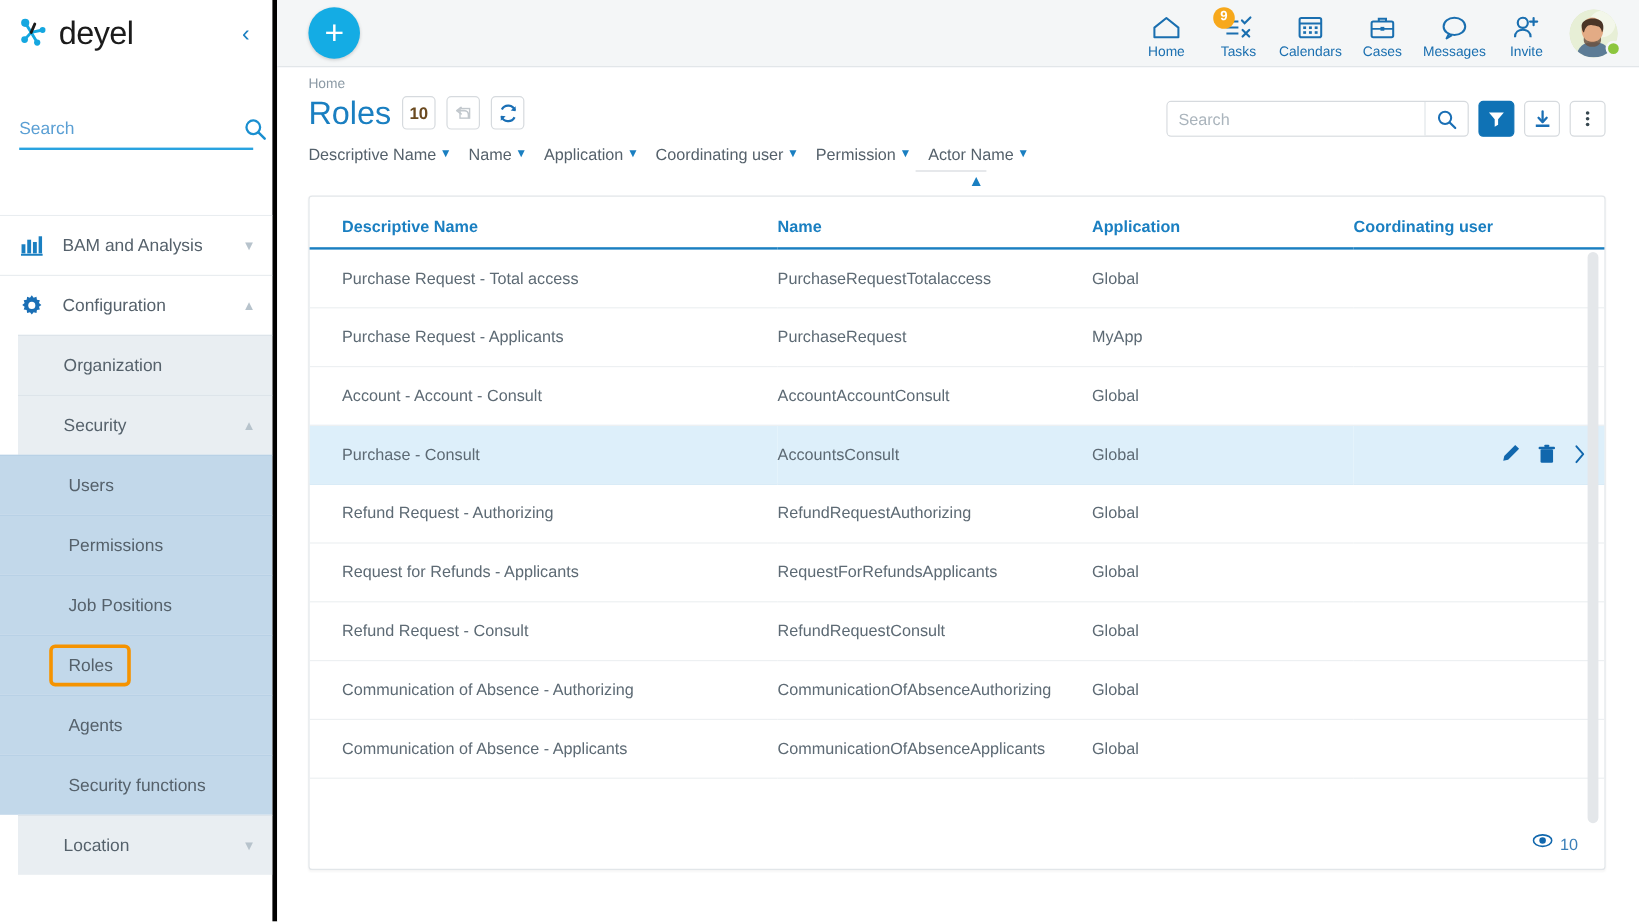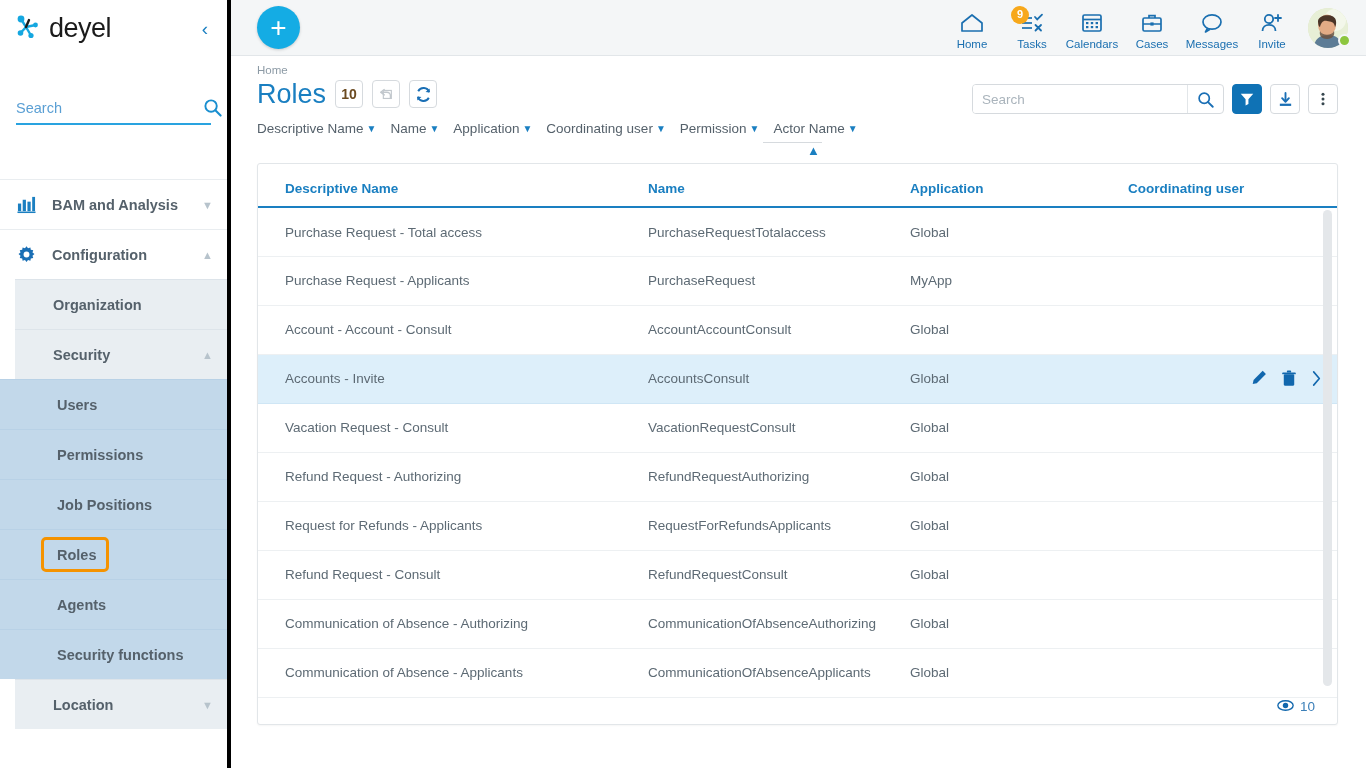--- a/index.html
+++ b/index.html
@@ -40,21 +40,21 @@
     color: #4a90c4; background: transparent;
     font-family: "Liberation Sans", sans-serif;
   }
   .search-wrap input::placeholder { color: #5a9fd4; }
   .side-search-ico { color: #1a8fd0; flex: 0 0 auto; display: flex; }
 
   .nav-scroll { flex: 1; margin-top: 22px; overflow: hidden; }
   .nav-item {
     display: flex; align-items: center; height: 50px;
     padding: 0 14px 0 17px; cursor: pointer;
-    border-top: 1px solid #e9edf0; position: relative; font-weight: bold;
+    border-top: 1px solid #e9edf0; position: relative;
   }
   .nav-item .ico { flex: 0 0 22px; display: flex; align-items: center; }
   .nav-item .lbl {
     font-size: 14.5px; color: #55616b; margin-left: 13px; flex: 1;
   }
   .nav-item .chev { color: #b7c3cc; font-size: 11px; }
   .nav-item.lv0 { background: #fff; }
   .nav-item.lv1 { background: #e9eef2; padding-left: 38px; border-top-color: #dde4ea; margin-left: 15px; }
   .nav-item.lv1 .lbl { margin-left: 0; }
   .nav-item.lv2 { background: #c2d8ea; padding-left: 57px; border-top-color: #b8d1e6; }
@@ -508,21 +508,21 @@
             <td class="c3">MyApp</td>
             <td class="c4"></td>
           </tr>
           <tr>
             <td class="c1">Account - Account - Consult</td>
             <td class="c2">AccountAccountConsult</td>
             <td class="c3">Global</td>
             <td class="c4"></td>
           </tr>
           <tr class="hover">
-            <td class="c1">Accounts - Invite</td>
+            <td class="c1">Purchase - Consult</td>
             <td class="c2">AccountsConsult</td>
             <td class="c3">Global</td>
             <td class="c4">
               <div class="row-actions">
                 <span class="act">
                   <svg width="19" height="19" viewBox="0 0 20 20">
                     <path d="M14.4 1.9 l3.4 3.4 -9.6 9.6 -4.3 .9 .9-4.3 z" fill="#1167ad"></path>
                   </svg>
                 </span>
                 <span class="act">
@@ -534,26 +534,20 @@
                 </span>
                 <span class="act">
                   <svg width="13" height="17" viewBox="0 0 12 18">
                     <path d="M3 2 L9 9 L3 16" fill="none" stroke="#1167ad" stroke-width="1.7" stroke-linecap="round" stroke-linejoin="round"></path>
                   </svg>
                 </span>
               </div>
             </td>
           </tr>
           <tr>
-            <td class="c1">Vacation Request - Consult</td>
-            <td class="c2">VacationRequestConsult</td>
-            <td class="c3">Global</td>
-            <td class="c4"></td>
-          </tr>
-          <tr>
             <td class="c1">Refund Request - Authorizing</td>
             <td class="c2">RefundRequestAuthorizing</td>
             <td class="c3">Global</td>
             <td class="c4"></td>
           </tr>
           <tr>
             <td class="c1">Request for Refunds - Applicants</td>
             <td class="c2">RequestForRefundsApplicants</td>
             <td class="c3">Global</td>
             <td class="c4"></td>

